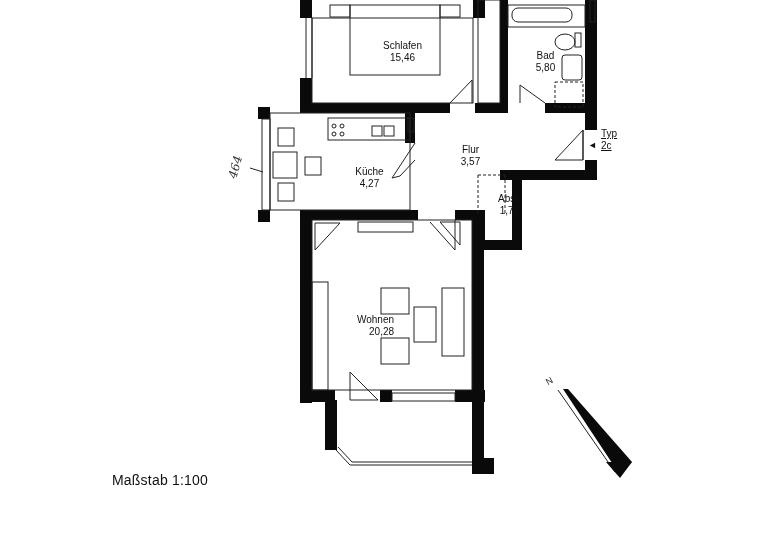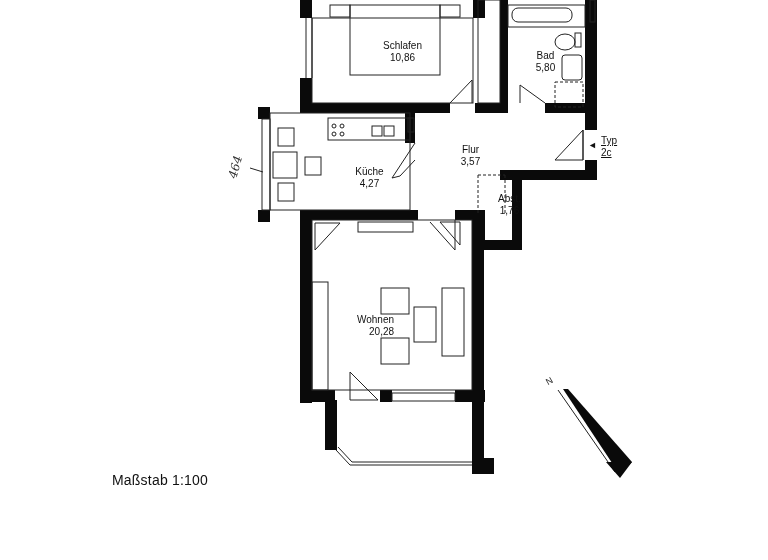--- a/index.html
+++ b/index.html
@@ -1,21 +1,21 @@
 <!DOCTYPE html>
 <html><head>
   <meta charset="utf-8">
   <style>
     html, body { margin: 0; padding: 0; background: #ffffff; }
     body { width: 768px; height: 560px; position: relative; overflow: hidden; font-family: "Liberation Sans", sans-serif; }
     #plan { position: absolute; left: 0; top: 0; width: 768px; height: 560px; }
     .room-label { position: absolute; font-family: "Liberation Sans", sans-serif; font-size: 10px; color: #111; text-align: center; line-height: 12px; transform: translate(-50%, -50%); white-space: nowrap; }
     .room-label span { display: block; margin-left: 27px; }
     .scale { position: absolute; left: 112px; top: 472px; font-family: "Liberation Sans", sans-serif; font-size: 14px; font-weight: normal; color: #111; letter-spacing: 0.2px; }
-    .typ { position: absolute; left: 601px; top: 135px; font-size: 10px; line-height: 12px; color: #111; text-decoration: underline; }
+    .typ { position: absolute; left: 601px; top: 128px; font-size: 10px; line-height: 12px; color: #111; text-decoration: underline; }
     .typ-arrow { position: absolute; left: 588px; top: 140px; font-size: 9px; color: #111; }
     .hand { position: absolute; left: 224px; top: 160px; font-family: "DejaVu Serif", serif; font-style: italic; font-size: 12px; color: #333; transform: rotate(-75deg); }
     .north { position: absolute; left: 546px; top: 376px; font-size: 9px; color: #333; transform: rotate(-30deg); }
   </style>
 </head>
 <body>
 
 <svg id="plan" viewBox="0 0 768 560" xmlns="http://www.w3.org/2000/svg">
   <g fill="#0a0a0a">
 
@@ -112,21 +112,21 @@
   </g>
   <g>
     <polygon points="563,389 568,389 632,462 620,475" fill="#0a0a0a"></polygon>
     <polygon points="606,462 632,462 620,478" fill="#0a0a0a"></polygon>
   </g>
   <circle cx="487" cy="238" r="2" fill="#fff"></circle>
 </svg>
 
 <div class="room-label" style="left:389px; top:52px;">
   <span>Schlafen</span>
-  <span>10,86</span>
+  <span>15,46</span>
 </div>
 <div class="room-label" style="left:532px; top:62px;">
   <span>Bad</span>
   <span>5,80</span>
 </div>
 <div class="room-label" style="left:356px; top:178px;">
   <span>Küche</span>
   <span>4,27</span>
 </div>
 <div class="room-label" style="left:457px; top:156px;">

